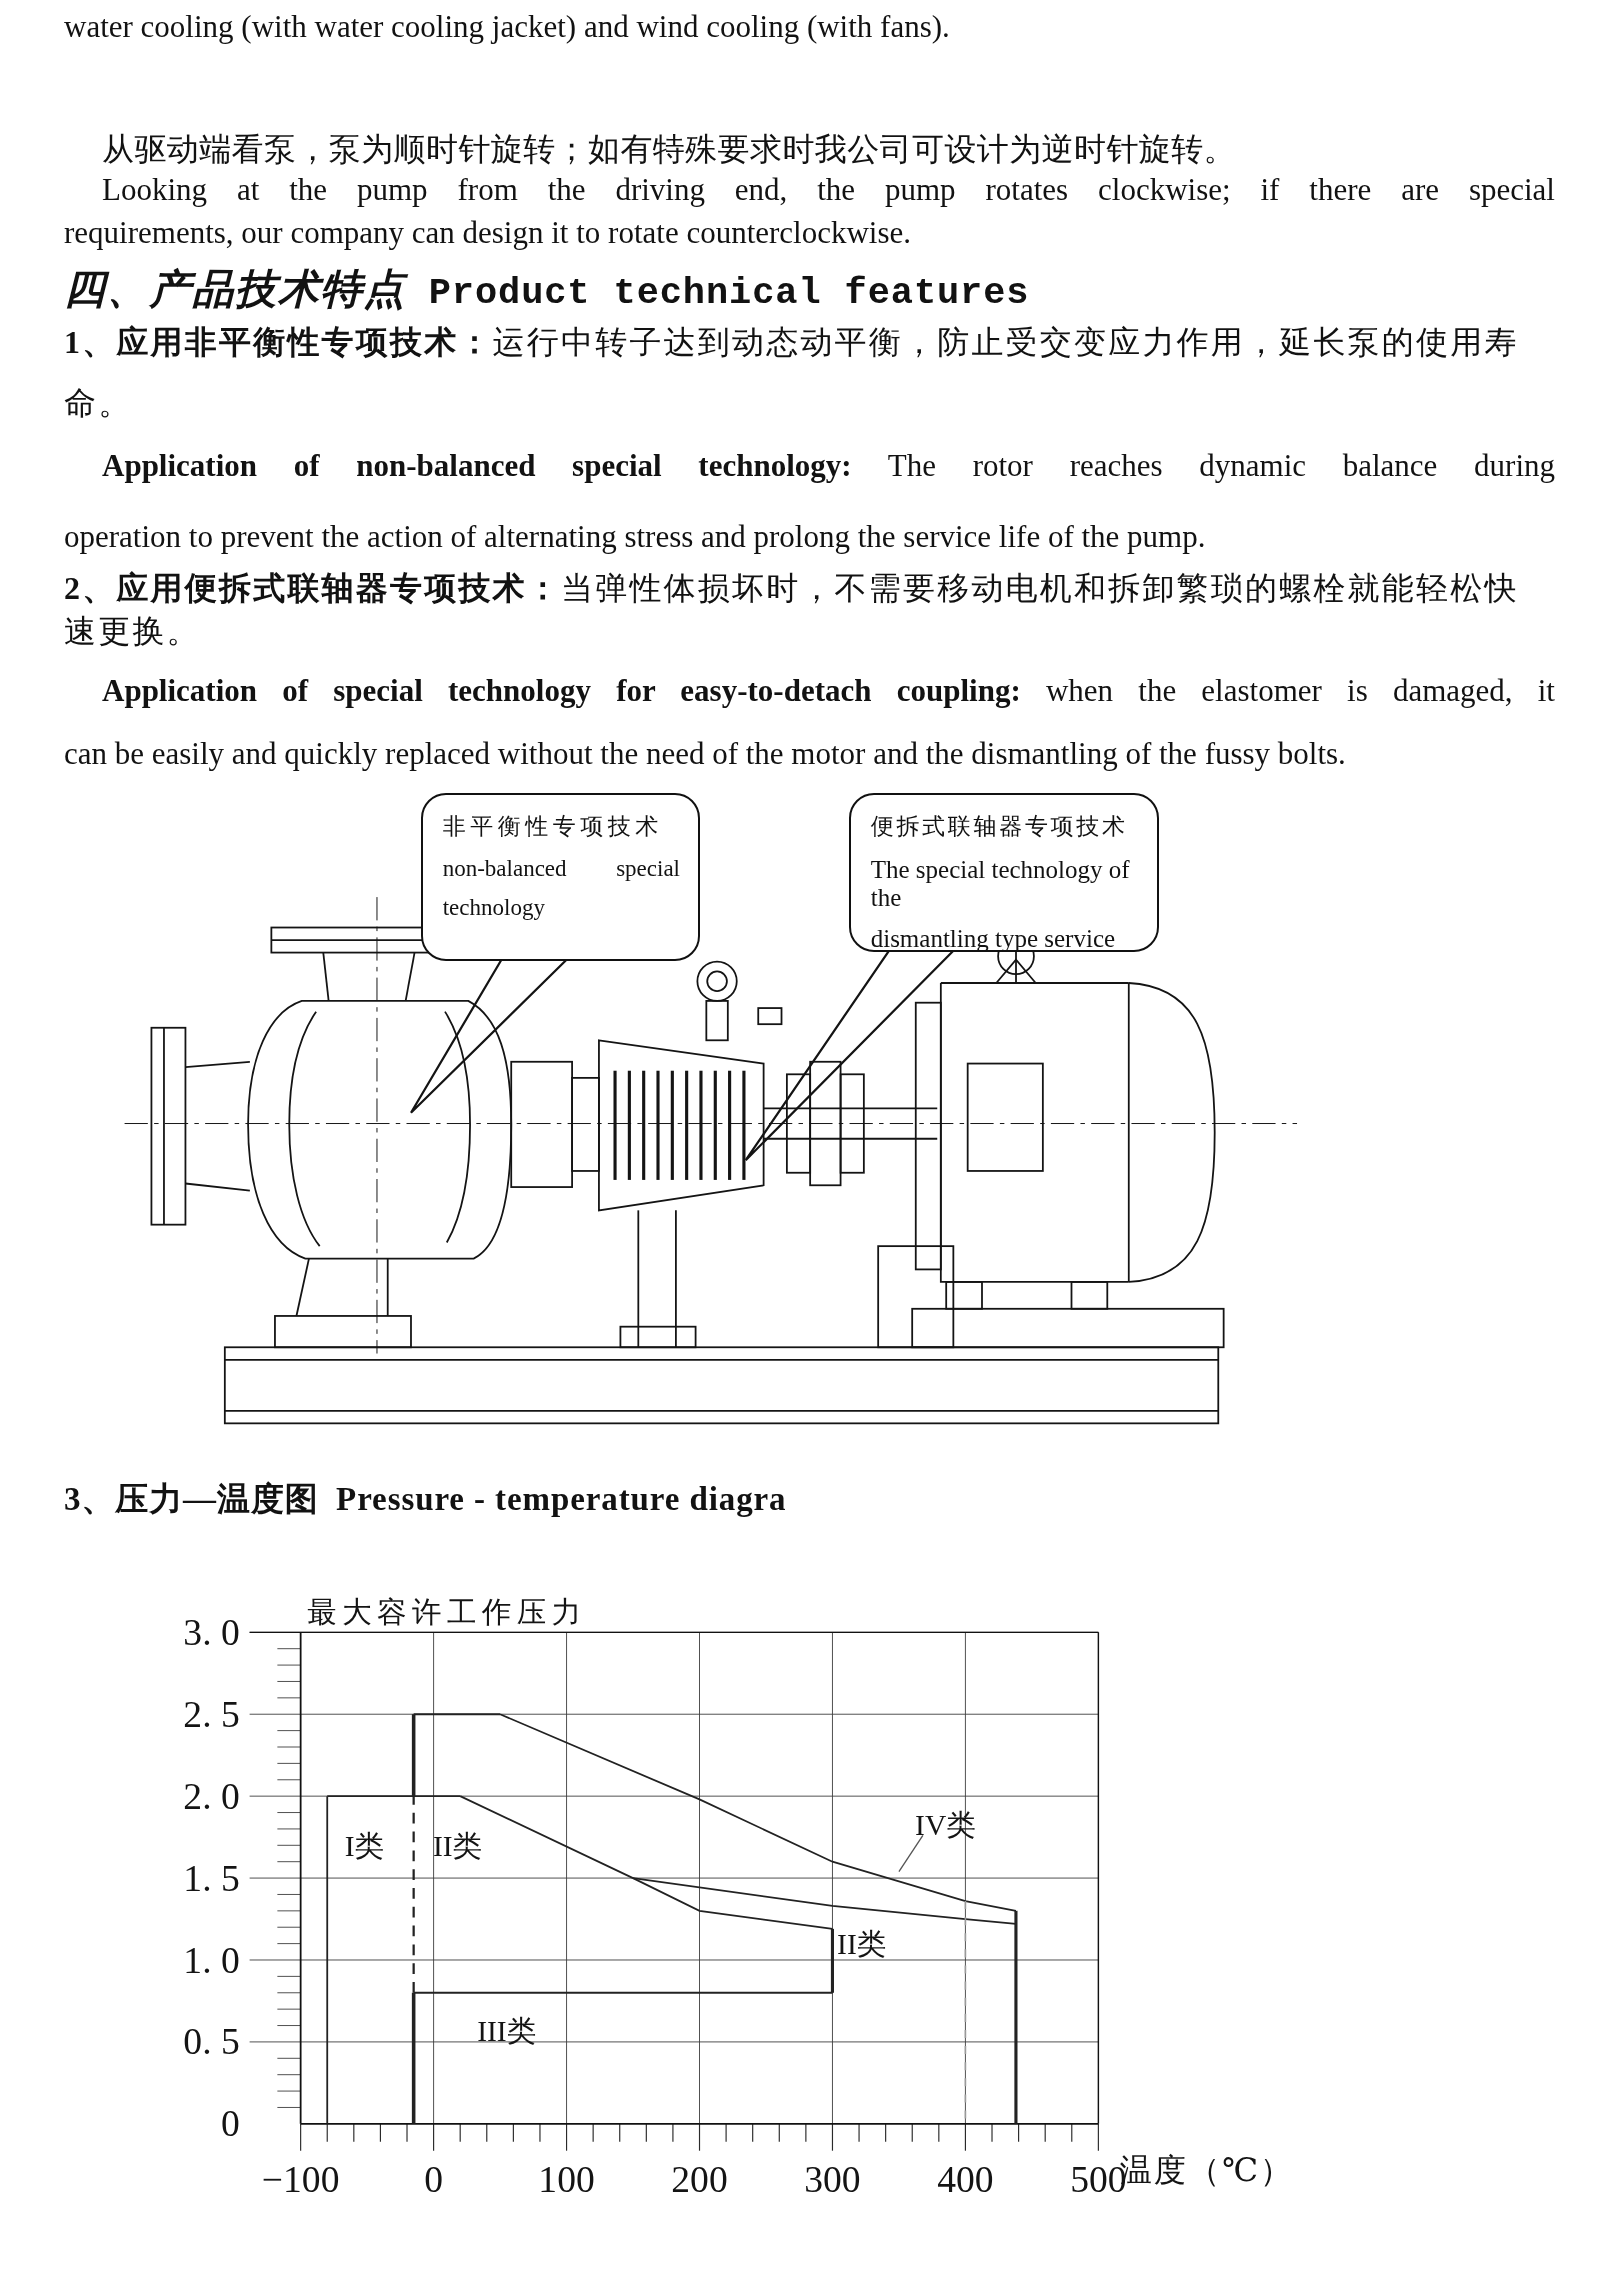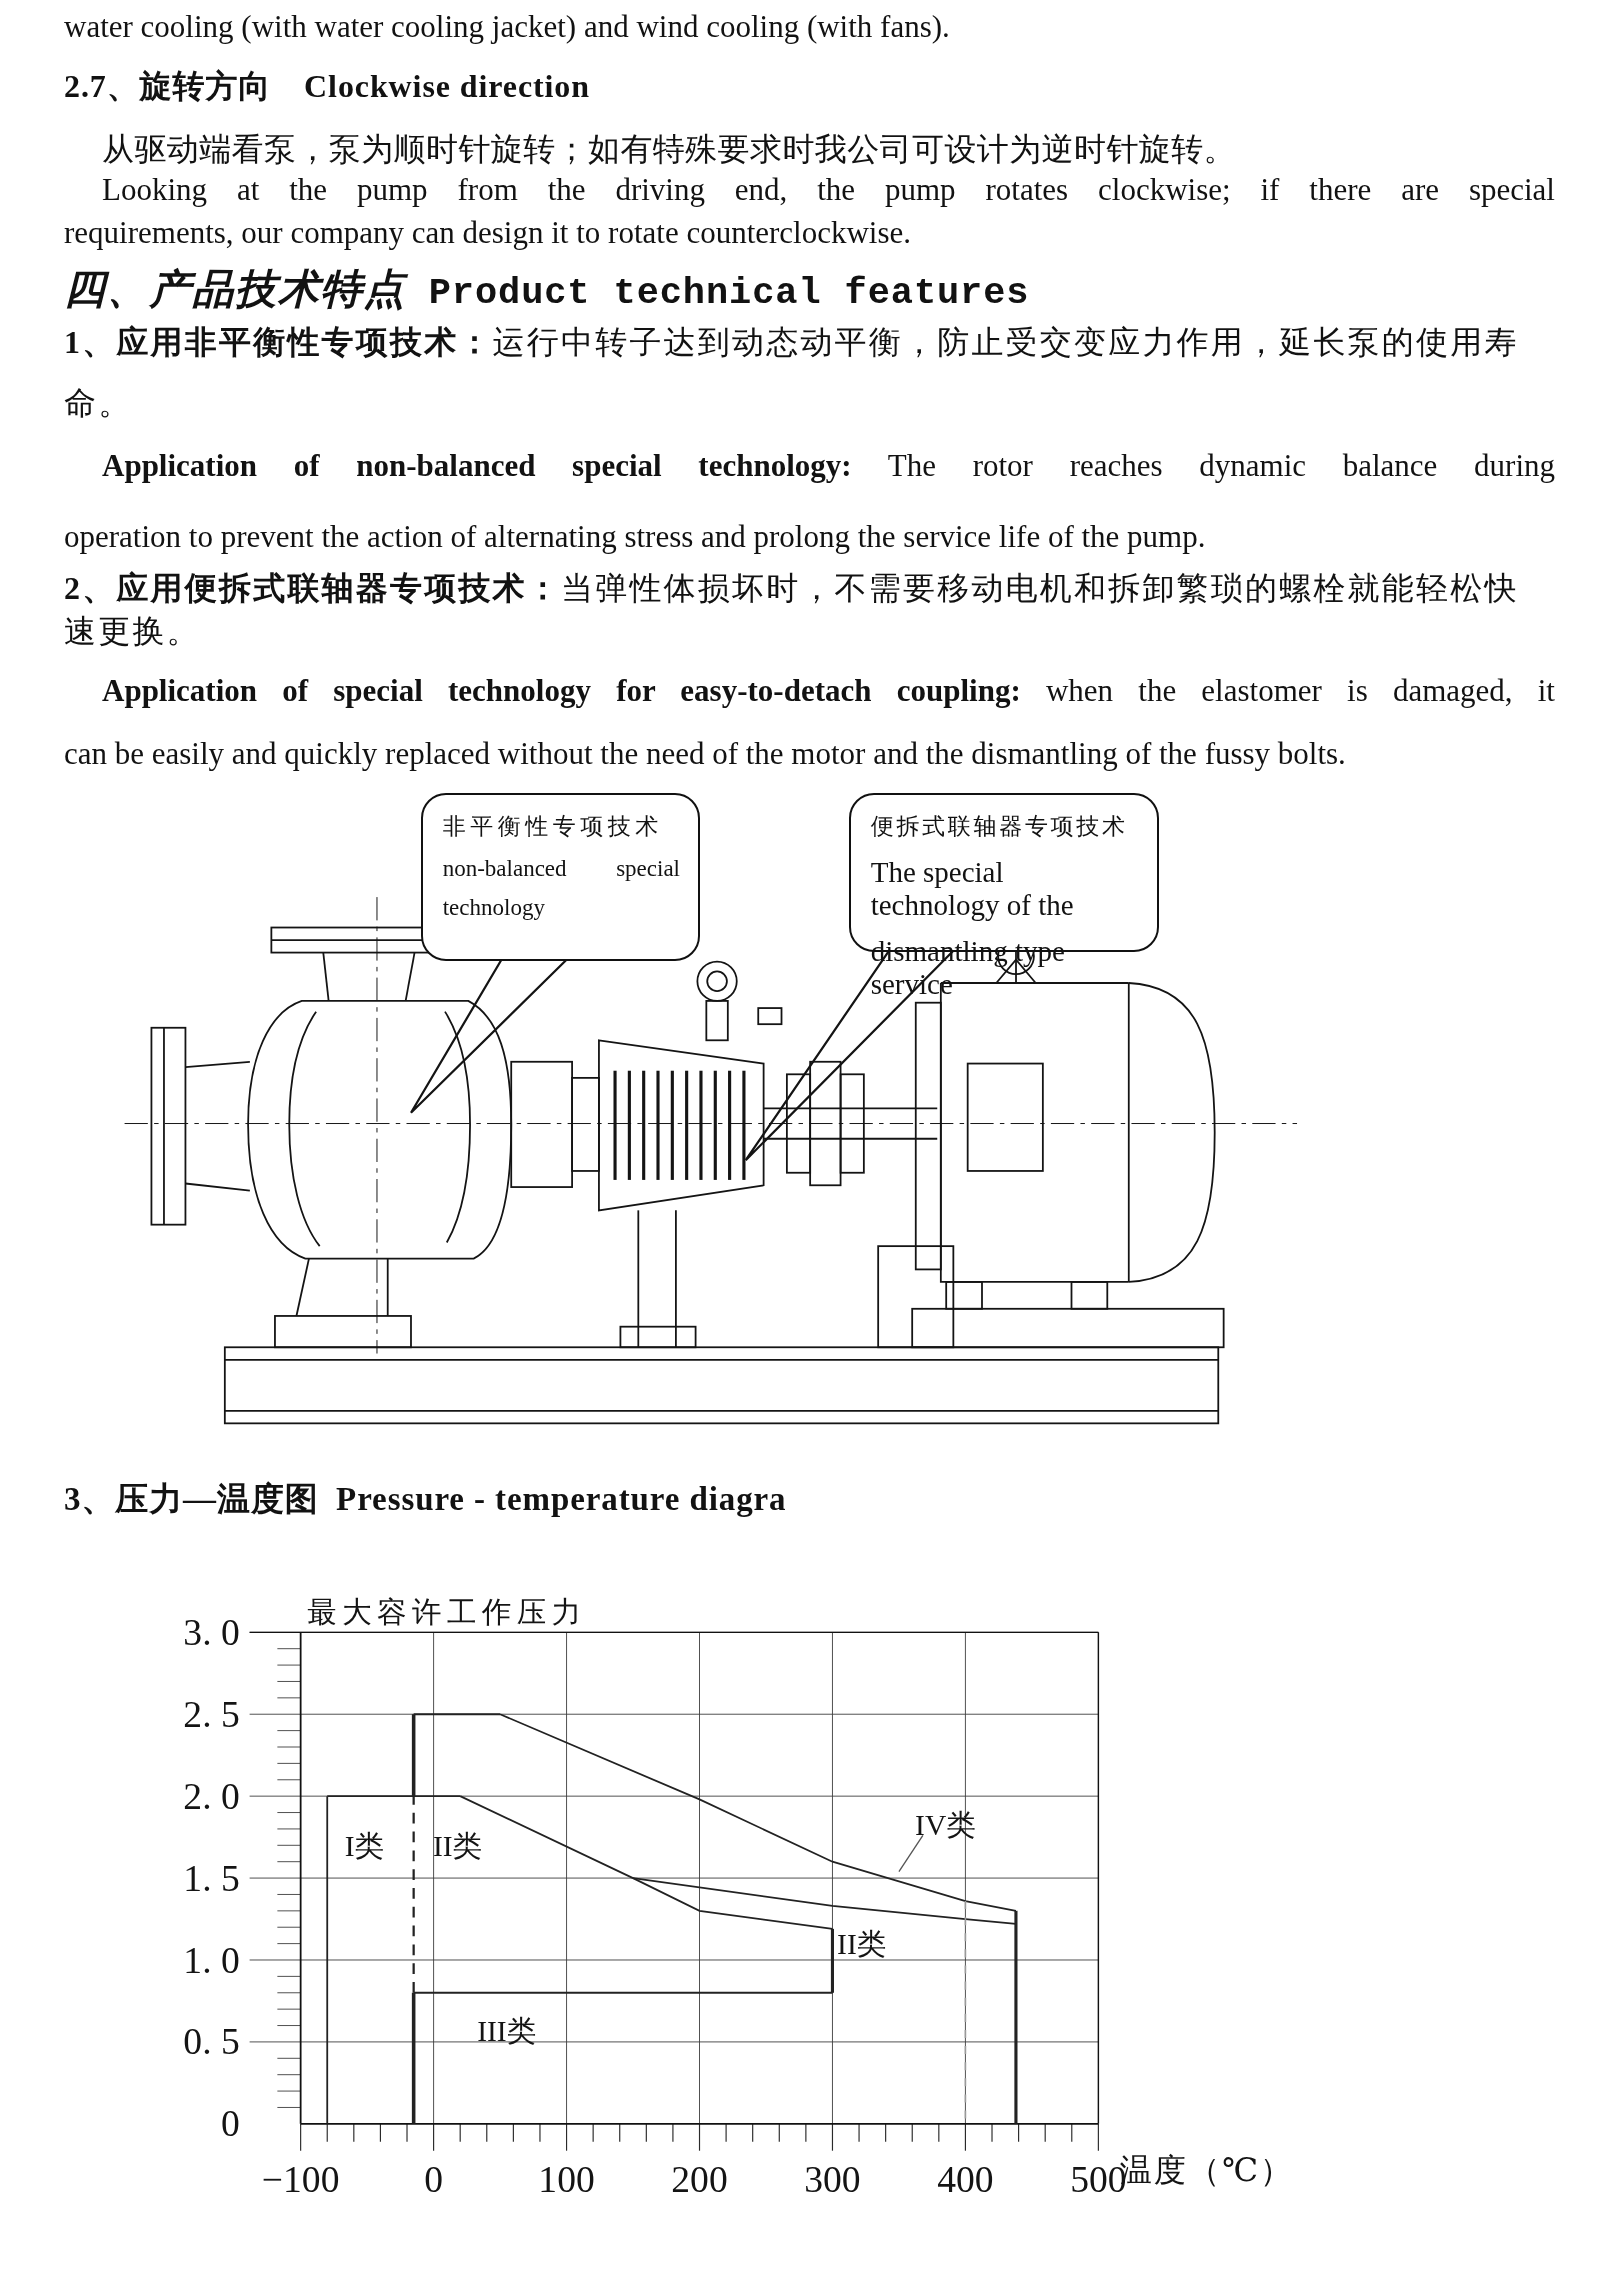--- a/index.html
+++ b/index.html
@@ -13,34 +13,31 @@
   .h27{font-size:32px;font-weight:bold;letter-spacing:0.9px;}
   .h4zh{font-size:41px;font-weight:bold;letter-spacing:1.8px;font-style:italic;}
   .h4en{font-family:Liberation Mono, monospace;font-size:37px;font-weight:700;letter-spacing:0.9px;}
   .h3{font-size:33px;font-weight:bold;letter-spacing:0.9px;}
   .callout{position:absolute;box-sizing:border-box;border:2.7px solid #111;border-radius:25px;
            background:#fff;padding:16px 18px 0 19.7px;z-index:3;}
   .callout .czh{font-size:23px;letter-spacing:4.5px;margin-bottom:14.3px;}
   .callout .cen{font-size:23px;margin-bottom:12.5px;}
   .callout .cjust{text-align:justify;text-align-last:justify;font-family:Liberation Serif, serif;}
   .c2 .czh{letter-spacing:2.7px;}
-  .c2 .cen{font-size:29px;}
+  .c2 .cen{font-size:25px;}
   svg{position:absolute;}
   svg text{font-family:"Liberation Serif","DejaVu Serif",serif;fill:#141414;}
   .draw{stroke:#141414;stroke-width:2;fill:none;}
 </style>
 </head>
 <body>
 
 <div class="page">
 
   <div class="ln en" style="top:9px">water cooling (with water cooling jacket) and wind cooling (with fans).</div>
-  <div class="ln" style="top:68px">
-    <span class="h27">2.7、旋转方向</span><span class="h27"> </span><span class="h27">Clockwise direction</span>
-  </div>
   <div class="ln zh" style="top:131px;left:102px;letter-spacing:0.4px">从驱动端看泵，泵为顺时针旋转；如有特殊要求时我公司可设计为逆时针旋转。</div>
   <div class="ln en just" style="top:172px;text-indent:38px">Looking at the pump from the driving end, the pump rotates clockwise; if there are special</div>
   <div class="ln en" style="top:215px">requirements, our company can design it to rotate counterclockwise.</div>
 
   <div class="ln" style="top:265px">
     <span class="h4zh">四、产品技术特点</span><span class="h4zh"> </span><span class="h4en">Product technical features</span>
   </div>
 
   <div class="ln zh" style="top:324px">
     <span class="b">1、应用非平衡性专项技术：</span><span>运行中转子达到动态动平衡，防止受交变应力作用，延长泵的使用寿</span>

